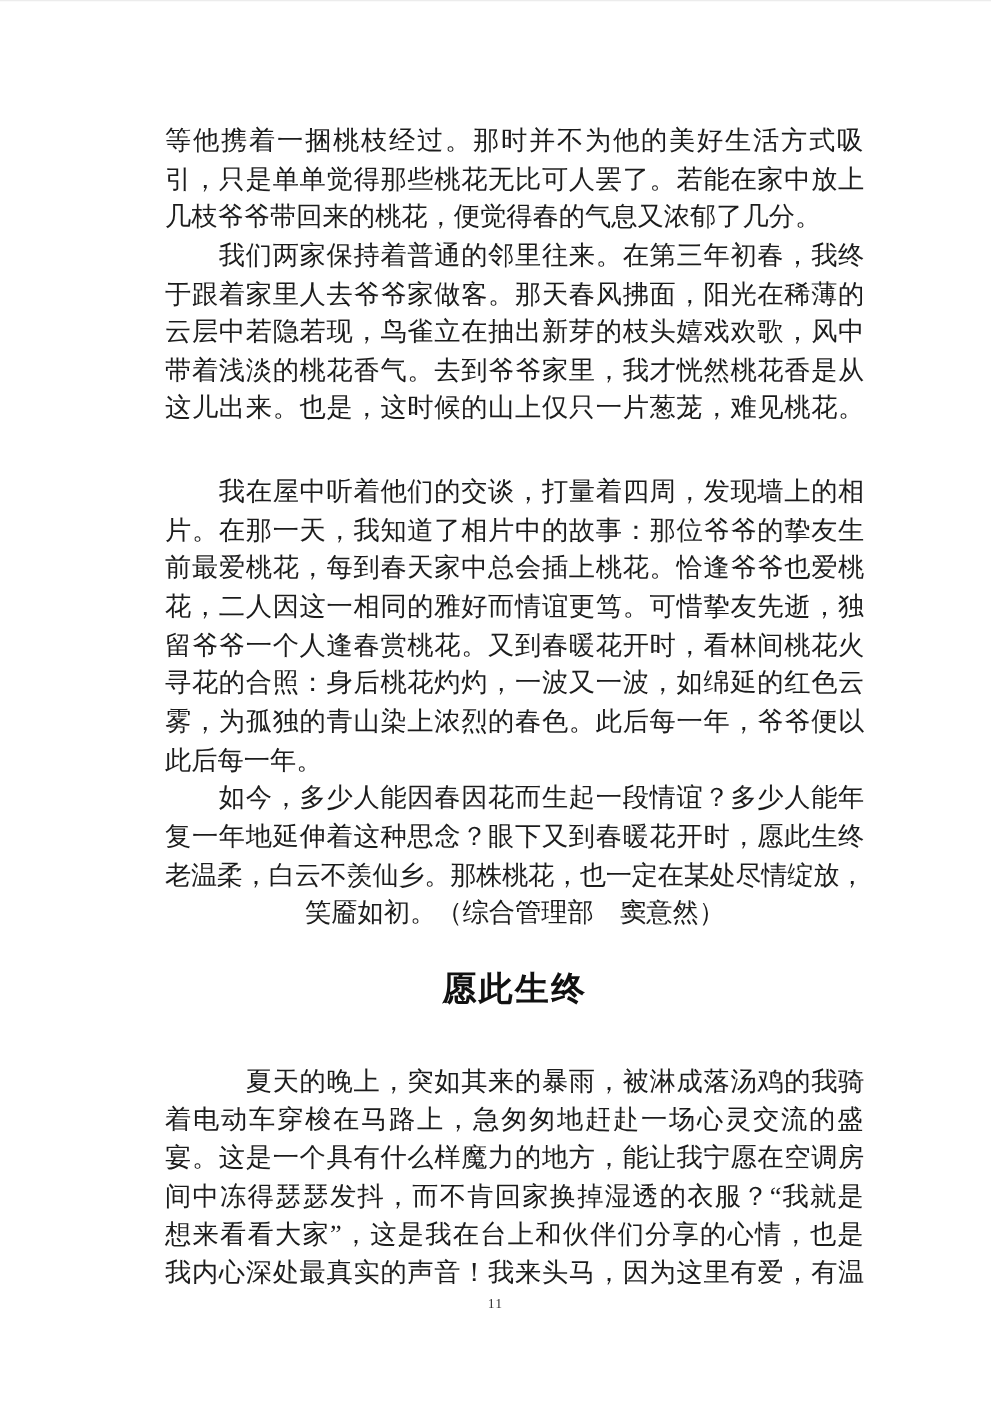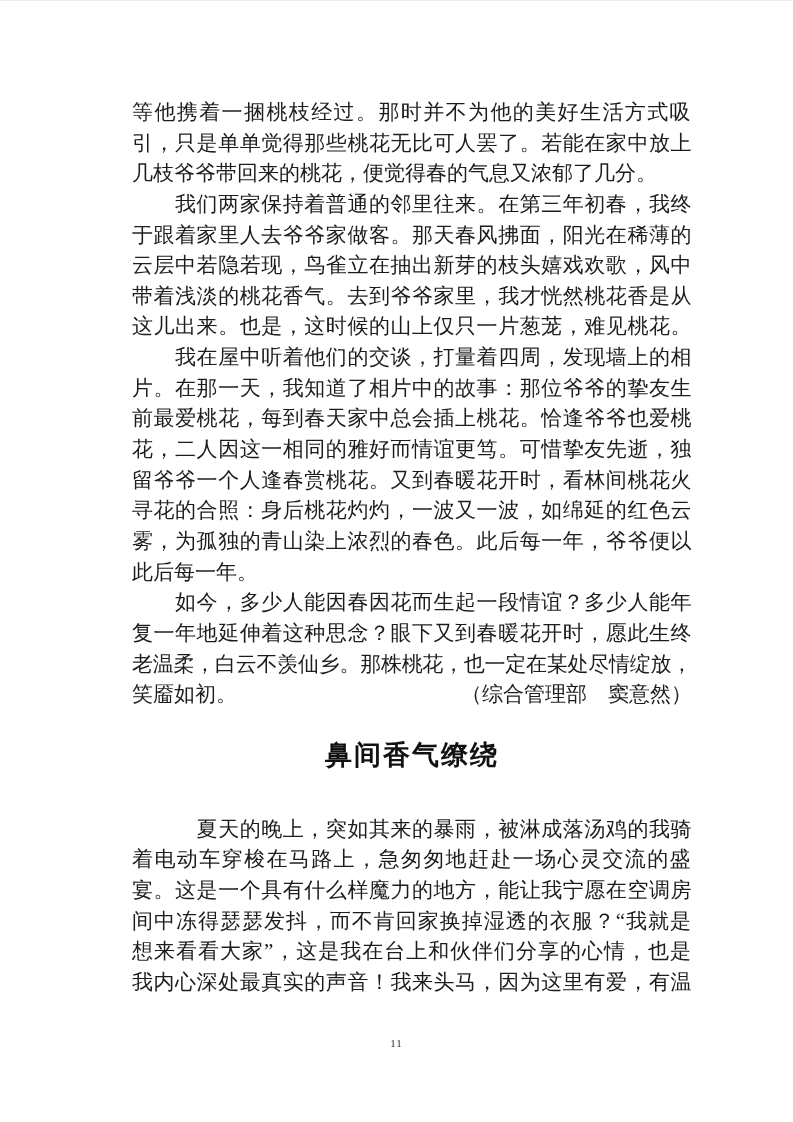--- a/index.html
+++ b/index.html
@@ -22,21 +22,21 @@
   }
   .line {
     height: 30.65px;
     line-height: 30.65px;
     font-size: 21px;
     white-space: nowrap;
     overflow: visible;
   }
   .line.split {
     display: flex;
-    justify-content: space-between;
+    justify-content: center;
     white-space: nowrap;
   }
   .article-title {
     height: 46px;
     line-height: 46px;
     margin: 22px 0 36px 0;
     text-align: center;
     font-family: "Liberation Sans", "DejaVu Sans", sans-serif;
     font-weight: 700;
     font-size: 27px;
@@ -61,36 +61,36 @@
 <div class="page">
   <div class="content" id="content">
       <div class="line full" style="letter-spacing: 1.4px;"><span>等他携着一捆桃枝经过。那时并不为他的美好生活方式吸</span></div>
       <div class="line full" style="letter-spacing: 0.538462px;"><span>引，只是单单觉得那些桃花无比可人罢了。若能在家中放上</span></div>
       <div class="line"><span>几枝爷爷带回来的桃花，便觉得春的气息又浓郁了几分。</span></div>
       <div class="line full" style="letter-spacing: 0.538462px;"><span>　　我们两家保持着普通的邻里往来。在第三年初春，我终</span></div>
       <div class="line full" style="letter-spacing: 0.538462px;"><span>于跟着家里人去爷爷家做客。那天春风拂面，阳光在稀薄的</span></div>
       <div class="line full" style="letter-spacing: 0.538462px;"><span>云层中若隐若现，鸟雀立在抽出新芽的枝头嬉戏欢歌，风中</span></div>
       <div class="line full" style="letter-spacing: 0.538462px;"><span>带着浅淡的桃花香气。去到爷爷家里，我才恍然桃花香是从</span></div>
       <div class="line full" style="letter-spacing: 0.538462px;"><span>这儿出来。也是，这时候的山上仅只一片葱茏，难见桃花。</span></div>
-      <div class="line full" style="letter-spacing: 0.538462px;"><span>　　我在屋中听着他们的交谈，打量着四周，发现墙上的相</span></div>
+      <div class="line full" style="letter-spacing: 0.538462px; margin-top: 36px;"><span>　　我在屋中听着他们的交谈，打量着四周，发现墙上的相</span></div>
       <div class="line full" style="letter-spacing: 0.538462px;"><span>片。在那一天，我知道了相片中的故事：那位爷爷的挚友生</span></div>
       <div class="line full" style="letter-spacing: 0.538462px;"><span>前最爱桃花，每到春天家中总会插上桃花。恰逢爷爷也爱桃</span></div>
       <div class="line full" style="letter-spacing: 0.538462px;"><span>花，二人因这一相同的雅好而情谊更笃。可惜挚友先逝，独</span></div>
       <div class="line full" style="letter-spacing: 0.538462px;"><span>留爷爷一个人逢春赏桃花。又到春暖花开时，看林间桃花火</span></div>
       <div class="line full" style="letter-spacing: 0.538462px;"><span>寻花的合照：身后桃花灼灼，一波又一波，如绵延的红色云</span></div>
       <div class="line full" style="letter-spacing: 0.538462px;"><span>雾，为孤独的青山染上浓烈的春色。此后每一年，爷爷便以</span></div>
       <div class="line"><span>此后每一年。</span></div>
       <div class="line full" style="letter-spacing: 0.538462px;"><span>　　如今，多少人能因春因花而生起一段情谊？多少人能年</span></div>
       <div class="line full" style="letter-spacing: 0.538462px;"><span>复一年地延伸着这种思念？眼下又到春暖花开时，愿此生终</span></div>
       <div class="line full" style="letter-spacing: -0.259259px;"><span>老温柔，白云不羡仙乡。那株桃花，也一定在某处尽情绽放，</span></div>
       <div class="line split">
         <span>笑靥如初。</span>
         <span>（综合管理部　窦意然）</span>
       </div>
-      <div class="article-title">鼻间香气缭绕</div>
+      <div class="article-title">愿此生终</div>
       <div class="line full" style="letter-spacing: 0.538462px;"><span>　　　夏天的晚上，突如其来的暴雨，被淋成落汤鸡的我骑</span></div>
       <div class="line full" style="letter-spacing: 1.4px;"><span>着电动车穿梭在马路上，急匆匆地赶赴一场心灵交流的盛</span></div>
       <div class="line full" style="letter-spacing: 0.538462px;"><span>宴。这是一个具有什么样魔力的地方，能让我宁愿在空调房</span></div>
       <div class="line full" style="letter-spacing: 0.98738px;"><span>间中冻得瑟瑟发抖，而不肯回家换掉湿透的衣服？“我就是</span></div>
       <div class="line full" style="letter-spacing: 0.98738px;"><span>想来看看大家”，这是我在台上和伙伴们分享的心情，也是</span></div>
       <div class="line full" style="letter-spacing: 0.538462px;"><span>我内心深处最真实的声音！我来头马，因为这里有爱，有温</span></div>
     </div>
   <div class="page-number">11</div>
 </div>
 

